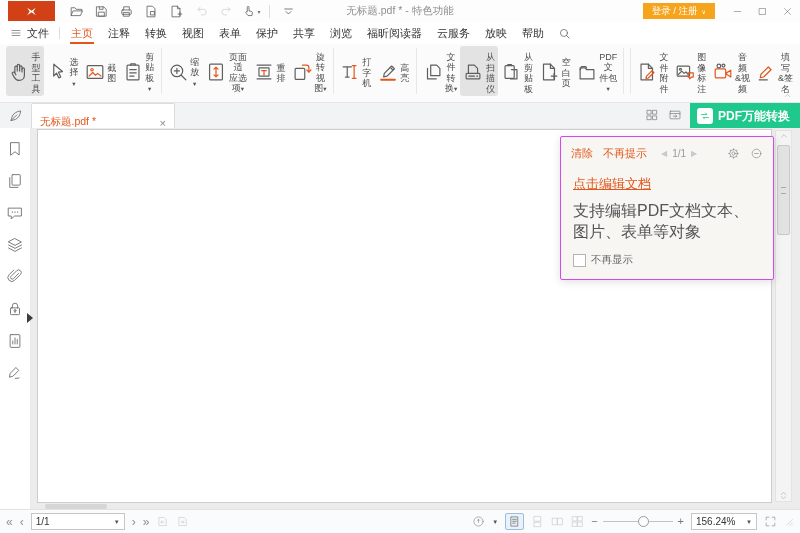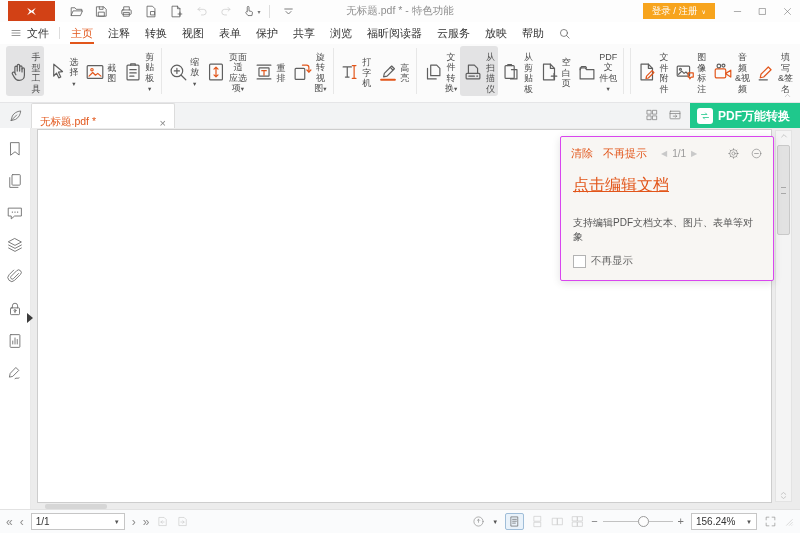--- a/index.html
+++ b/index.html
@@ -90,22 +90,22 @@
   
   .popup{position:absolute;right:26px;top:8px;width:212px;background:#f8f6f3;border:1px solid #d946ef;border-radius:2px;
          box-shadow:0 2px 8px rgba(0,0,0,.12);font-size:11px;z-index:5}
   .phead{display:flex;align-items:center;gap:10px;padding:9px 10px 7px}
   .porange{color:#E2561B}
   .pnav{display:flex;align-items:center;gap:5px;color:#999;margin-left:4px;font-size:10px}
   .parrow{color:#c9c9c9;font-size:8px}
   .picons{margin-left:auto;display:flex;gap:10px;align-items:center}
   .picons svg{width:13px;height:13px;stroke:#7a7a7a;stroke-width:1.1}
   .pbody{padding:5px 12px 12px}
-  .plink{color:#E2561B;text-decoration:underline;font-size:16px;display:inline-block;margin:2px 0 20px}
-  .pdesc{color:#555;font-size:10px;margin-bottom:10px}
+  .plink{color:#E2561B;text-decoration:underline;font-size:13px;display:inline-block;margin:2px 0 8px}
+  .pdesc{color:#555;font-size:16px;margin-bottom:10px}
   .pcheck{display:flex;align-items:center;gap:5px;color:#666;font-size:10.5px}
   .cbox{width:11px;height:11px;background:#fff;border:1px solid #b3b3b3;flex:none}
 
   
   .statusbar{position:absolute;left:0;right:0;bottom:0;height:23px;background:#fafbfc;border-top:1px solid #e2e2e2;
              display:flex;align-items:center;padding:0 6px;font-size:10px;color:#555}
   .snav{display:flex;align-items:center;gap:7px}
   .schev{color:#8f8f8f;font-size:12px;line-height:1}
   .pagebox{width:84px;height:15px;background:#fff;border:1px solid #c6c6c6;display:flex;align-items:center;padding:0 4px;gap:3px}
   .pagebox .val{flex:1;font-size:10px;color:#333}

